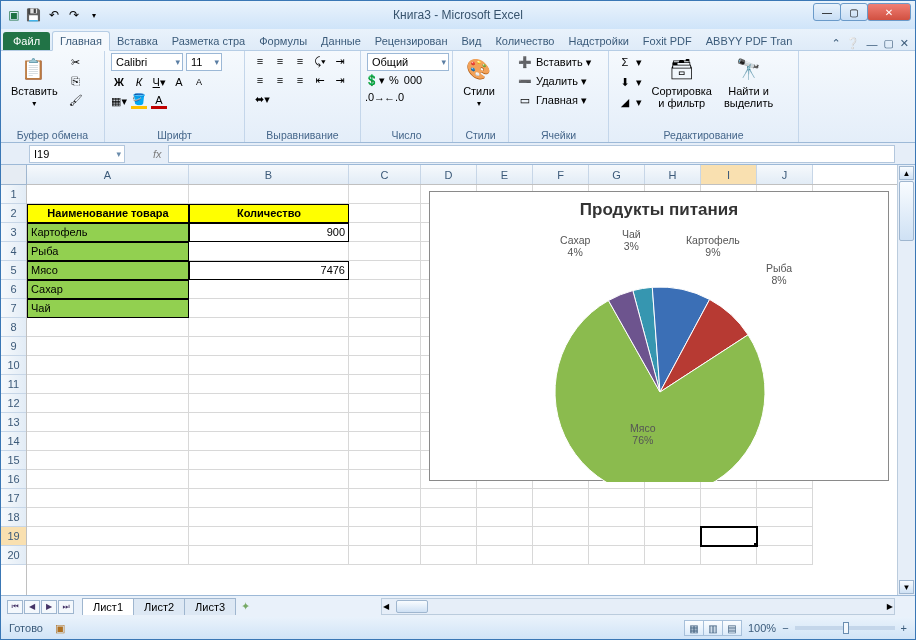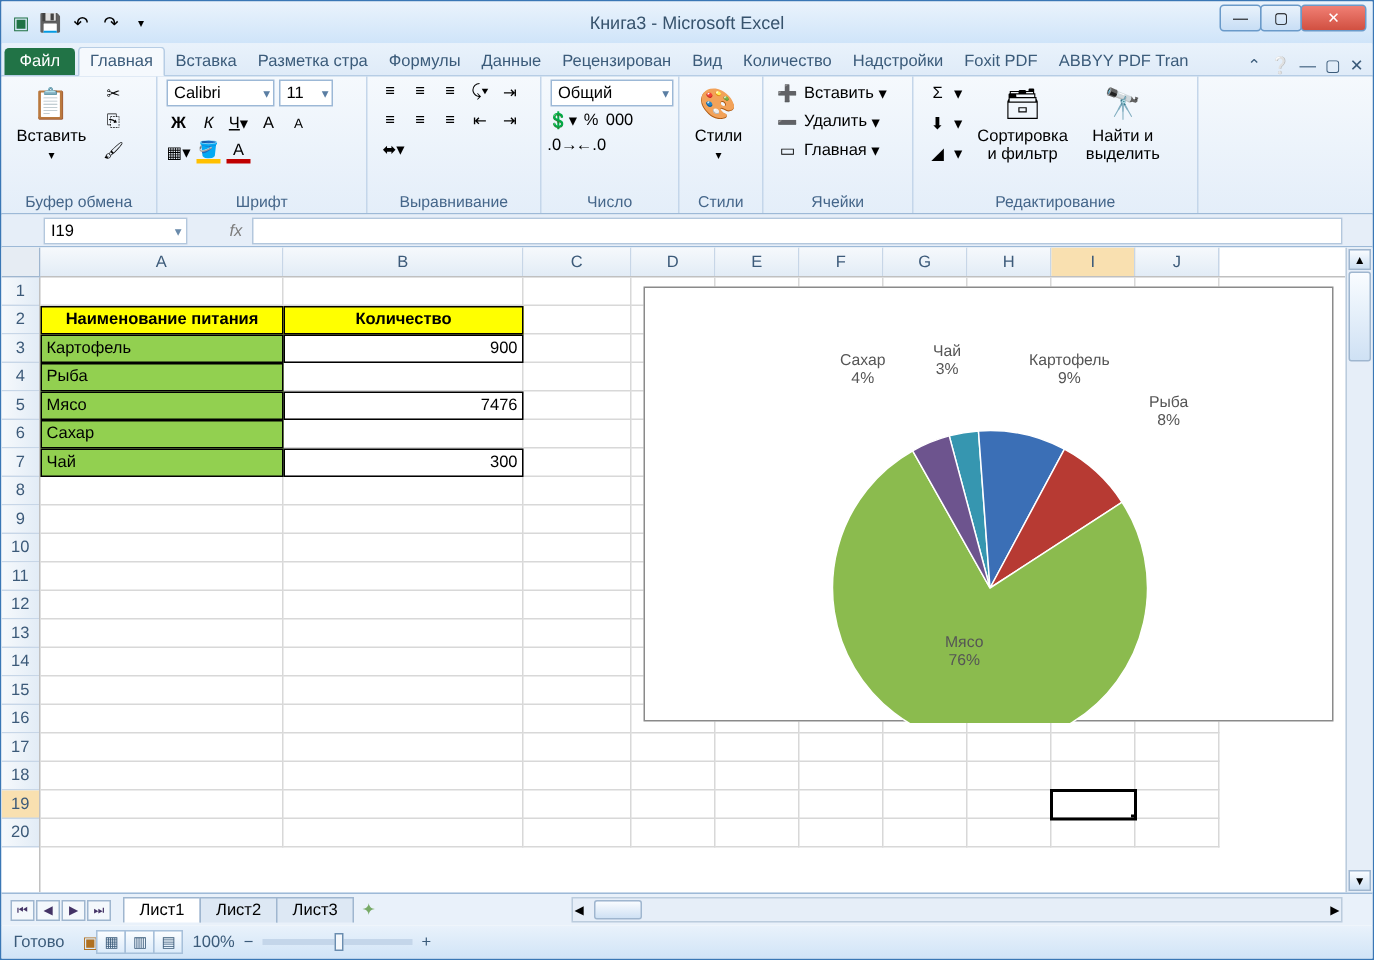--- a/index.html
+++ b/index.html
@@ -48,21 +48,21 @@
 .cell { position: absolute; border-right: 1px solid #d8d8d8; border-bottom: 1px solid #d8d8d8; font-size: 11px; padding: 2px 3px; overflow: hidden; white-space: nowrap; }
 .cellsel { outline: 2px solid #000; outline-offset: -1px; }
 .cellsel::after { content:""; position:absolute; right:-3px; bottom:-3px; width:5px; height:5px; background:#000;}
 .tabstrip { height: 22px; background: #e9f1fa; border-top: 1px solid #9db9d7; display: flex; align-items: center; font-size: 11px; padding-left: 6px; position:relative;}
 .tsnav { display: flex; gap: 1px; margin-right: 8px; }
 .tsnav span { width: 16px; height: 14px; border: 1px solid #9fb6cf; background: #f4f8fc; display: flex; align-items: center; justify-content: center; font-size: 8px; color: #436; }
 .shtab { padding: 2px 10px; background: #fff; border: 1px solid #9fb6cf; border-bottom: none; margin-right: -1px; }
 .shtab.inactive { background: #dde8f4; }
 .hscroll { position:absolute; right:20px; left:380px; top:2px; height:17px; background:#e6eef8; border:1px solid #bcd; display:flex; align-items:center;}
 .hscroll .thumb{ position:absolute; left:14px; width:32px; top:1px; bottom:1px; background:linear-gradient(#f9fcff,#cfe1f4); border:1px solid #9fb6cf; border-radius:2px;}
-.statusbar { height: 22px; background: linear-gradient(#e9f2fb,#d1e4f7); display: flex; align-items: center; font-size: 11px; color: #3b5b7a; padding: 0 8px; justify-content: flex-start; }
+.statusbar { height: 22px; background: linear-gradient(#e9f2fb,#d1e4f7); display: flex; align-items: center; font-size: 11px; color: #3b5b7a; padding: 0 8px; justify-content: space-between; }
 .zoomctrl { display: flex; align-items: center; gap: 6px; }
 .zoomslider { width: 100px; height: 4px; background: #c4d6ea; position: relative; }
 .zoomslider .th { position: absolute; left: 48px; top: -4px; width: 6px; height: 12px; background: #f4f8fc; border: 1px solid #6a8db0; }
 .viewbtns { display:flex; gap:0px; }
 .viewbtns span{ width:20px; height:16px; border:1px solid #a7c0da; background:linear-gradient(#fbfdff,#dcebfa); display:flex;align-items:center;justify-content:center; font-size:10px; margin-left:-1px;}
 .chart { position: absolute; border: 1px solid #8a8a8a; background: #fff; }
 .pielabel { position: absolute; font-size: 10.5px; color: #555; text-align: center; line-height: 1.15; }
 .vscroll { width: 18px; background: #e6eef8; border-left: 1px solid #bcd; position: relative; }
 .vscroll .thumb { position: absolute; left: 1px; right: 1px; top: 16px; height: 60px; background: linear-gradient(#f9fcff,#cfe1f4); border: 1px solid #9fb6cf; border-radius: 2px; }
 .vscroll .arr{position:absolute; left:1px; right:1px; height:14px; background:linear-gradient(#f9fcff,#cfe1f4); border:1px solid #9fb6cf; display:flex;align-items:center;justify-content:center; font-size:8px;}
@@ -480,32 +480,32 @@
             <div class="cell" style="left: 0px; top: 361px; width: 162px; height: 19px;"></div>
             <div class="cell" style="left: 162px; top: 361px; width: 160px; height: 19px;"></div>
             <div class="cell" style="left: 322px; top: 361px; width: 72px; height: 19px;"></div>
             <div class="cell" style="left: 394px; top: 361px; width: 56px; height: 19px;"></div>
             <div class="cell" style="left: 450px; top: 361px; width: 56px; height: 19px;"></div>
             <div class="cell" style="left: 506px; top: 361px; width: 56px; height: 19px;"></div>
             <div class="cell" style="left: 562px; top: 361px; width: 56px; height: 19px;"></div>
             <div class="cell" style="left: 618px; top: 361px; width: 56px; height: 19px;"></div>
             <div class="cell" style="left: 674px; top: 361px; width: 56px; height: 19px;"></div>
             <div class="cell" style="left: 730px; top: 361px; width: 56px; height: 19px;"></div>
-            <div class="cell" style="left: 0px; top: 19px; width: 162px; height: 19px; background: rgb(255, 255, 0); border: 1px solid rgb(0, 0, 0); font-weight: bold; text-align: center;">Наименование питания</div>
+            <div class="cell" style="left: 0px; top: 19px; width: 162px; height: 19px; background: rgb(255, 255, 0); border: 1px solid rgb(0, 0, 0); font-weight: bold; text-align: center;">Наименование товара</div>
             <div class="cell" style="left: 162px; top: 19px; width: 160px; height: 19px; background: rgb(255, 255, 0); border: 1px solid rgb(0, 0, 0); font-weight: bold; text-align: center;">Количество</div>
             <div class="cell" style="left: 0px; top: 38px; width: 162px; height: 19px; background: rgb(146, 208, 80); border: 1px solid rgb(0, 0, 0);">Картофель</div>
             <div class="cell" style="left: 162px; top: 38px; width: 160px; height: 19px; border: 1px solid rgb(0, 0, 0); text-align: right;">900</div>
             <div class="cell" style="left: 0px; top: 57px; width: 162px; height: 19px; background: rgb(146, 208, 80); border: 1px solid rgb(0, 0, 0);">Рыба</div>
             <div class="cell" style="left: 0px; top: 76px; width: 162px; height: 19px; background: rgb(146, 208, 80); border: 1px solid rgb(0, 0, 0);">Мясо</div>
             <div class="cell" style="left: 162px; top: 76px; width: 160px; height: 19px; border: 1px solid rgb(0, 0, 0); text-align: right;">7476</div>
             <div class="cell" style="left: 0px; top: 95px; width: 162px; height: 19px; background: rgb(146, 208, 80); border: 1px solid rgb(0, 0, 0);">Сахар</div>
             <div class="cell" style="left: 0px; top: 114px; width: 162px; height: 19px; background: rgb(146, 208, 80); border: 1px solid rgb(0, 0, 0);">Чай</div>
-            <div class="cell" style="left: 162px; top: 114px; width: 160px; height: 19px; border: 1px solid rgb(0, 0, 0); text-align: right;">300</div>
             <div class="cell cellsel" style="left: 674px; top: 342px; width: 56px; height: 19px;"></div>
             <div class="chart" style="left: 402px; top: 6px; width: 460px; height: 290px;">
+              <div style="text-align: center; font-weight: bold; font-size: 17px; padding: 8px; color: rgb(51, 51, 51);">Продукты питания</div>
               <svg width="460" height="260" style="position: absolute; left: 0px; top: 30px;">
                 <path d="M 230 170 L 202.8240002642353 68.57778823964783 A 105 105 0 0 1 222.3099893015987 65.2819798914319 Z" fill="#3696b0" stroke="#fff" stroke-width="1"></path>
                 <path d="M 230 170 L 222.3099893015987 65.2819798914319 A 105 105 0 0 1 279.61783031125066 77.46313753317581 Z" fill="#3b6fb6" stroke="#fff" stroke-width="1"></path>
                 <path d="M 230 170 L 279.61783031125066 77.46313753317581 A 105 105 0 0 1 318.0604096342695 112.81290132342215 Z" fill="#b73a33" stroke="#fff" stroke-width="1"></path>
                 <path d="M 230 170 L 318.0604096342695 112.81290132342215 A 105 105 0 1 1 178.45510587041028 78.52254983238007 Z" fill="#8bbb4e" stroke="#fff" stroke-width="1"></path>
                 <path d="M 230 170 L 178.45510587041028 78.52254983238007 A 105 105 0 0 1 202.82400026423534 68.57778823964783 Z" fill="#6d548e" stroke="#fff" stroke-width="1"></path>
               </svg>
               <div class="pielabel" style="left: 130px; top: 42px;">Сахар<br>4%</div>
               <div class="pielabel" style="left: 192px; top: 36px;">Чай<br>3%</div>
               <div class="pielabel" style="left: 256px; top: 42px;">Картофель<br>9%</div>

